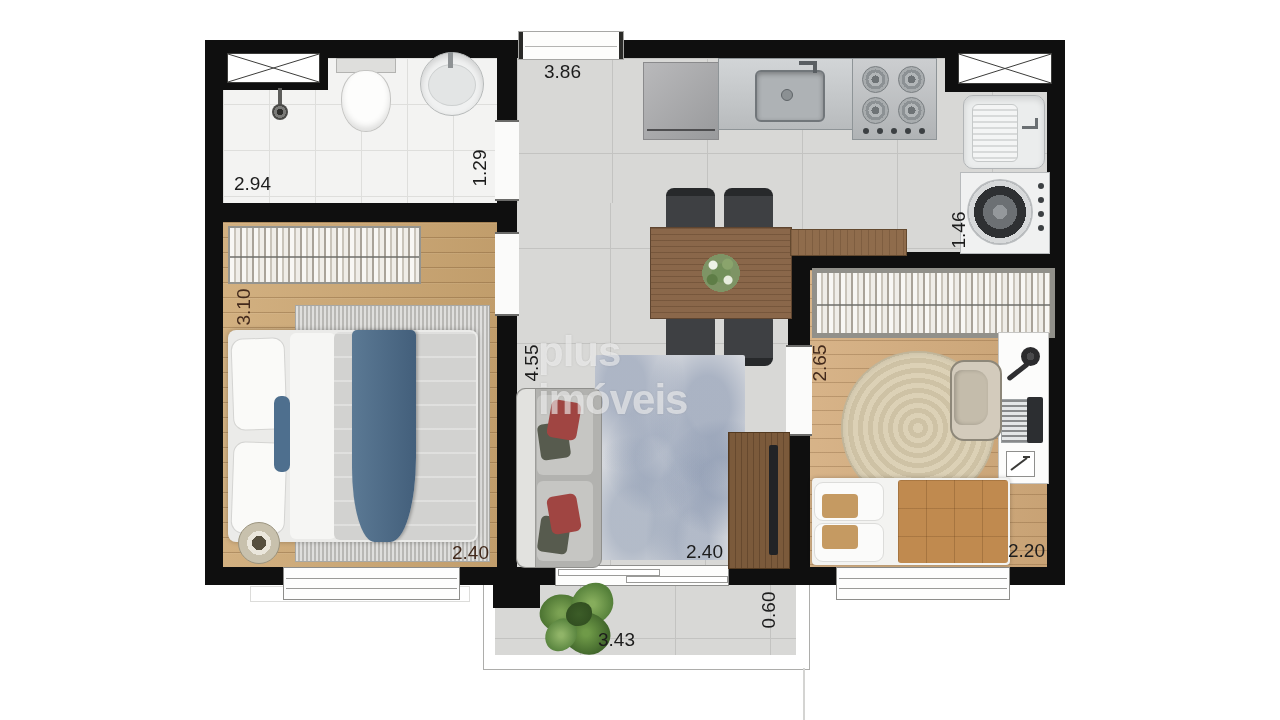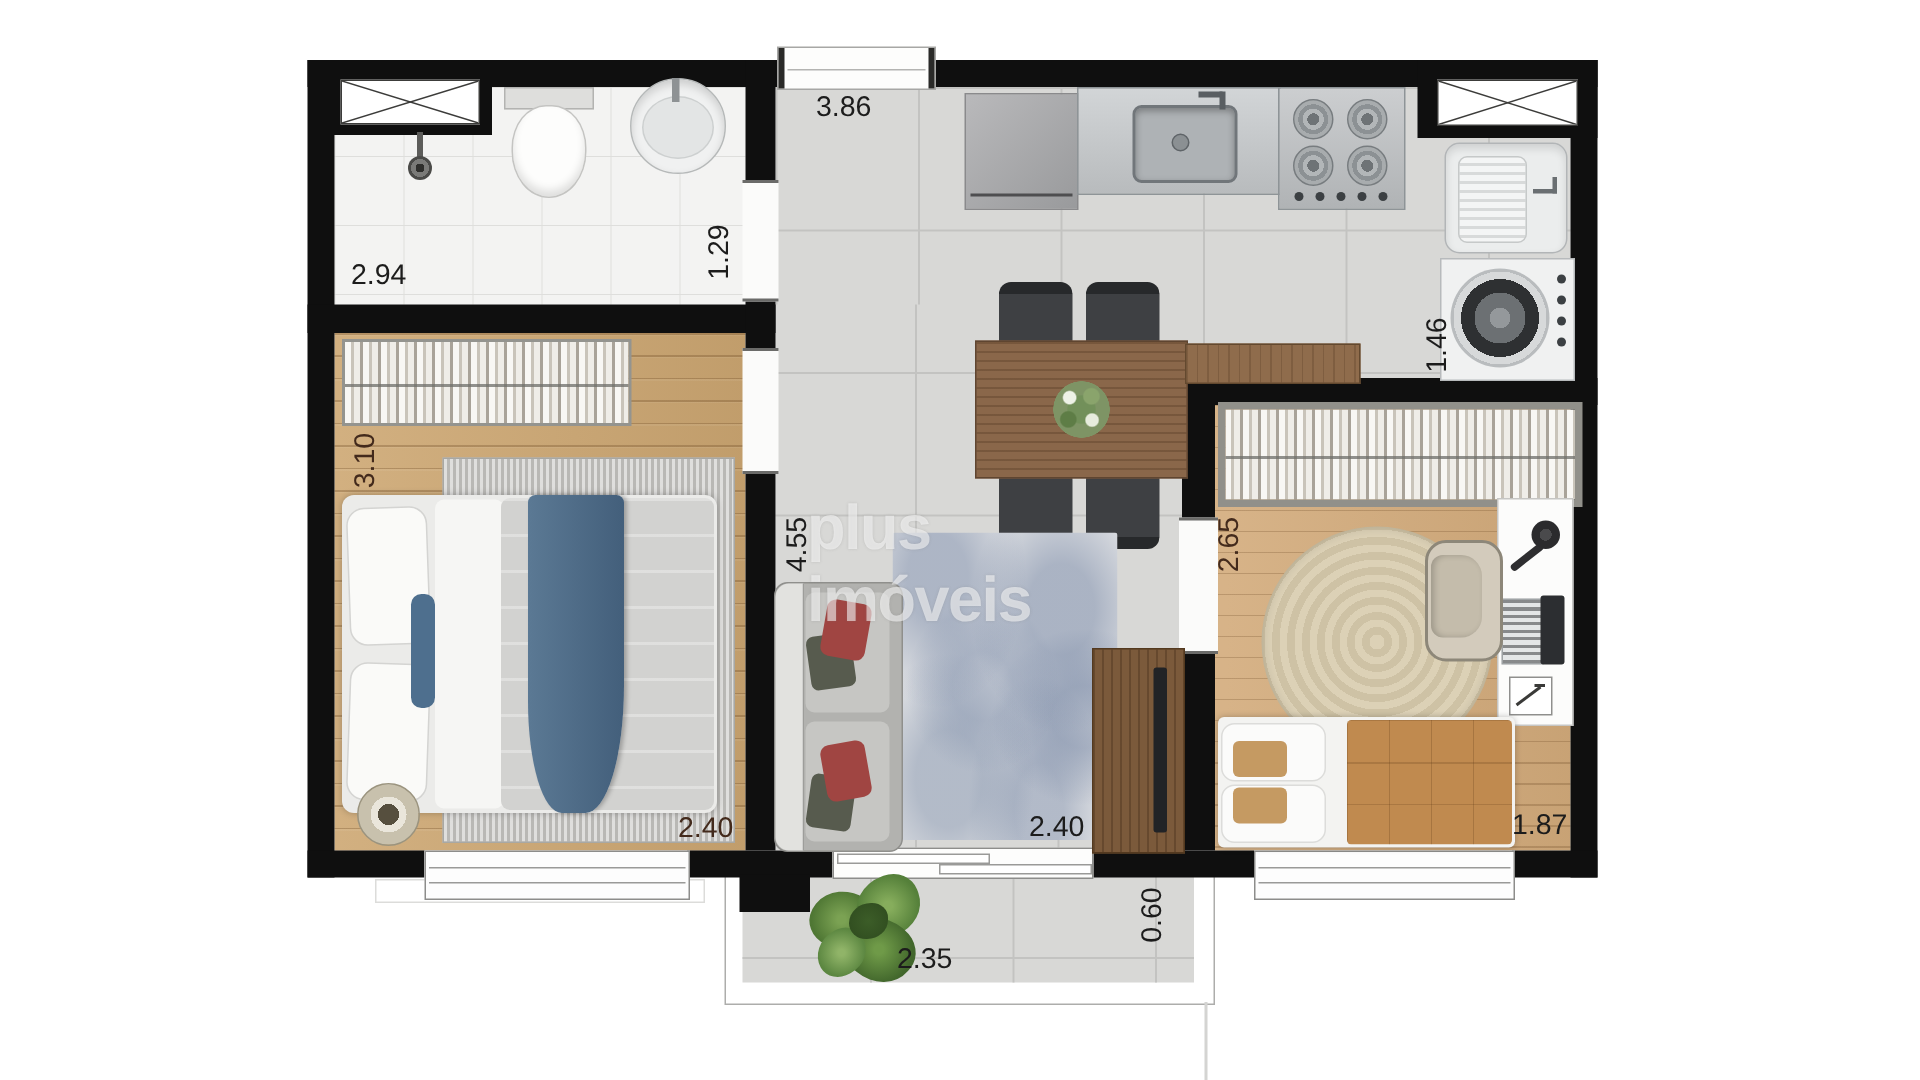--- a/index.html
+++ b/index.html
@@ -229,19 +229,19 @@
 
   <div class="dim" style="left:524px;top:62px;margin-left:20px;">3.86</div>
   <div class="dim" style="left:234px;top:174px;">2.94</div>
   <div class="dim v" style="left:456px;top:158px;width:48px;text-align:center;">1.29</div>
   <div class="dim v wood" style="left:220px;top:297px;width:48px;text-align:center;">3.10</div>
   <div class="dim v" style="left:508px;top:353px;width:48px;text-align:center;">4.55</div>
   <div class="dim v wood" style="left:796px;top:353px;width:48px;text-align:center;">2.65</div>
   <div class="dim v" style="left:935px;top:220px;width:48px;text-align:center;">1.46</div>
   <div class="dim wood" style="left:452px;top:543px;">2.40</div>
   <div class="dim" style="left:686px;top:542px;">2.40</div>
-  <div class="dim" style="left:1008px;top:541px;">1.87</div>
-  <div class="dim" style="left:598px;top:630px;">2.35</div>
+  <div class="dim" style="left:1008px;top:541px;">2.20</div>
+  <div class="dim" style="left:598px;top:630px;">3.43</div>
   <div class="dim v" style="left:745px;top:600px;width:48px;text-align:center;">0.60</div>
 
   <div class="abs" style="left:538px;top:328px;width:230px;font-size:42px;font-weight:bold;letter-spacing:-1px;color:rgba(255,255,255,.55);text-shadow:0 0 2px rgba(120,120,120,.25);">plus imóveis</div>
 
 </div>
 
 </body></html>

